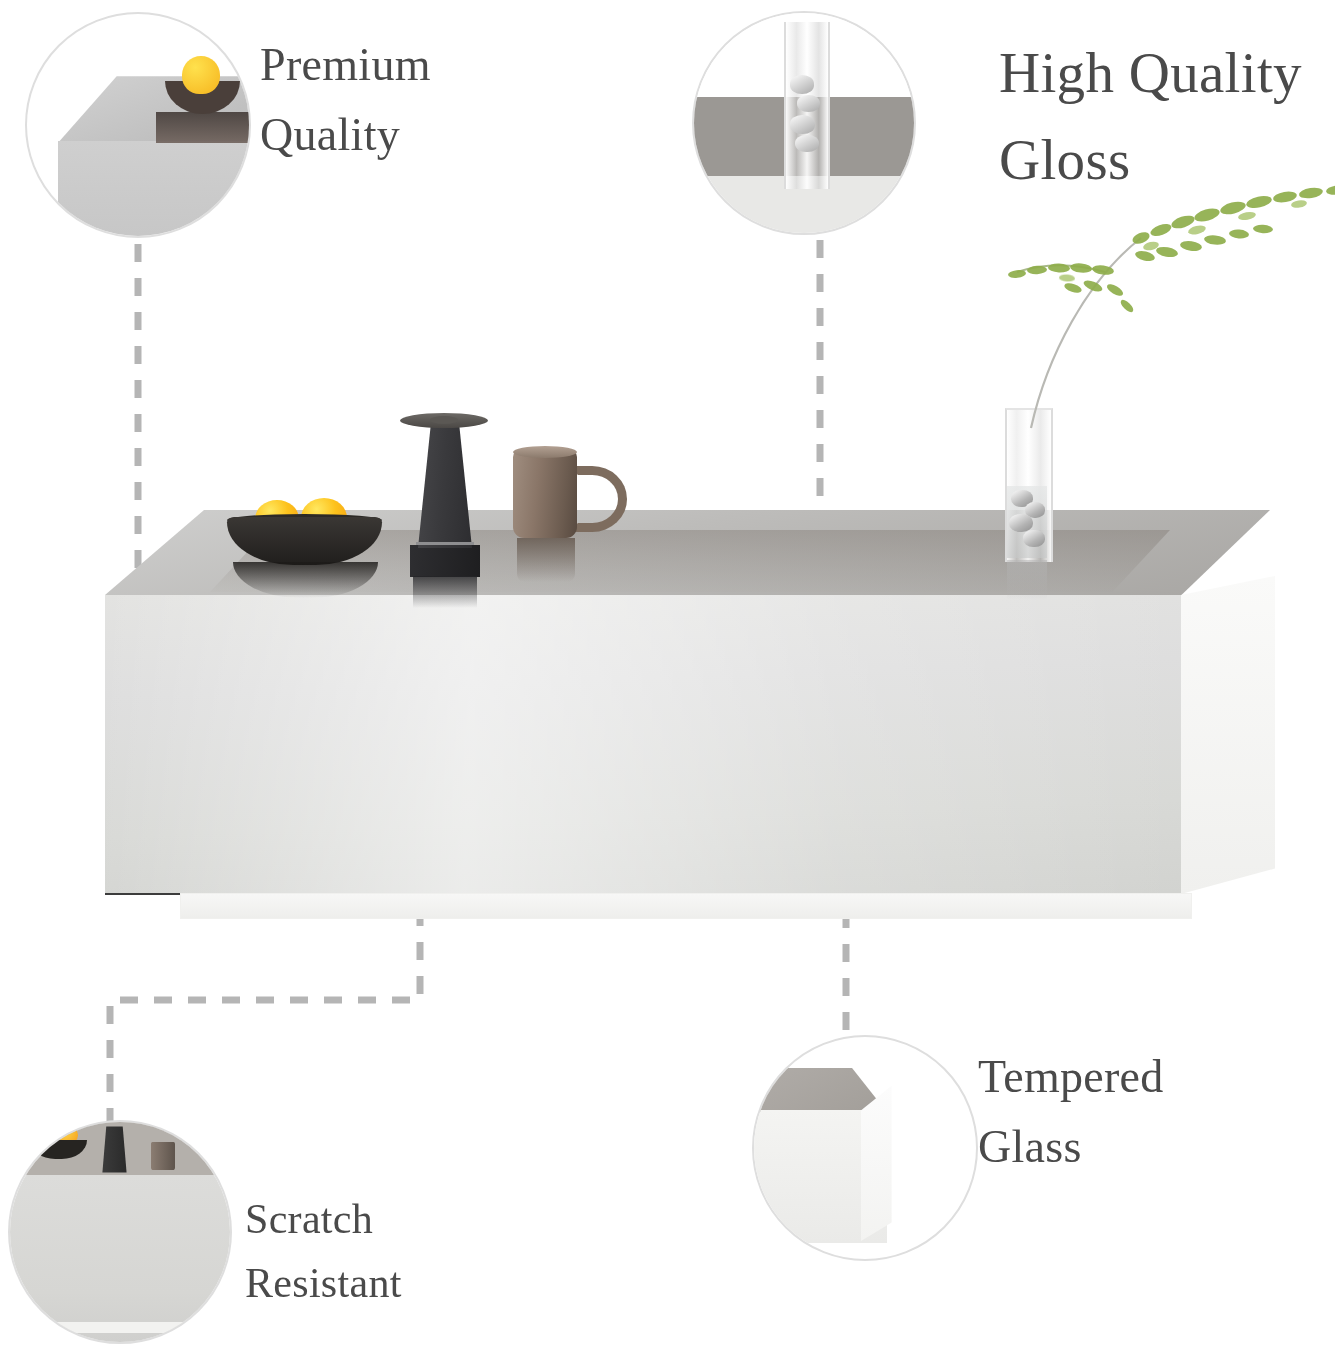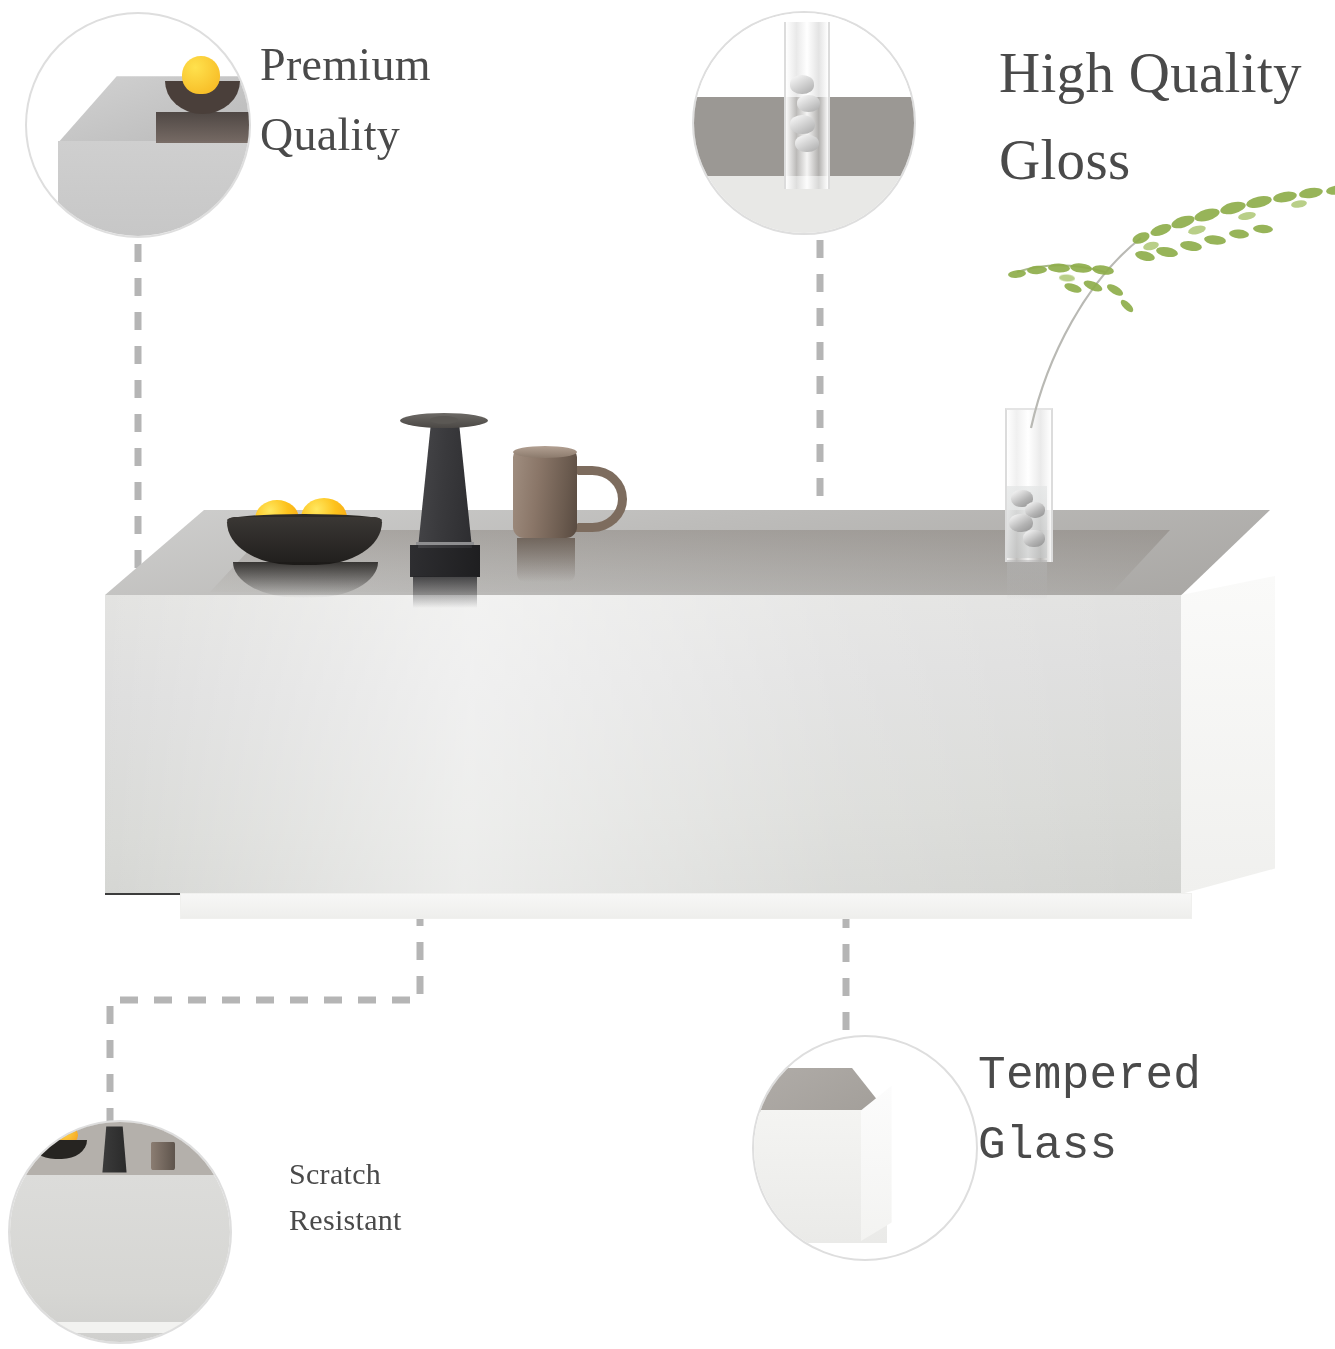--- a/index.html
+++ b/index.html
@@ -296,30 +296,30 @@
         <div class="sr-top"></div>
         <div class="sr-front"></div>
         <div class="sr-fruit" style="left:13%;"></div>
         <div class="sr-fruit" style="left:22%;"></div>
         <div class="sr-bowl"></div>
         <div class="sr-candle"></div>
         <div class="sr-mug"></div>
         <div class="sr-plinth"></div>
       </div>
     </div>
-    <div class="cap" style="left:245px;top:1151px;width:360px;font-size:30px;margin-left:44px;">Scratch
+    <div class="cap" style="left:245px;top:1188px;width:360px;font-size:42px;">Scratch
 Resistant</div>
   </div>
 
   <div class="callout">
     <div class="circ" style="left:752px;top:1035px;width:226px;height:226px;">
       <div class="circ-inner">
         <div class="tg-topface"></div>
         <div class="tg-front"></div>
         <div class="tg-side"></div>
         <div class="tg-glassedge"></div>
       </div>
     </div>
-    <div class="cap" style="left:978px;top:1042px;width:340px;font-size:46px;font-family:Liberation Mono, monospace;">Tempered
+    <div class="cap" style="left:978px;top:1042px;width:340px;font-size:46px;">Tempered
 Glass</div>
   </div>
 
 </div>
 
 </body></html>

